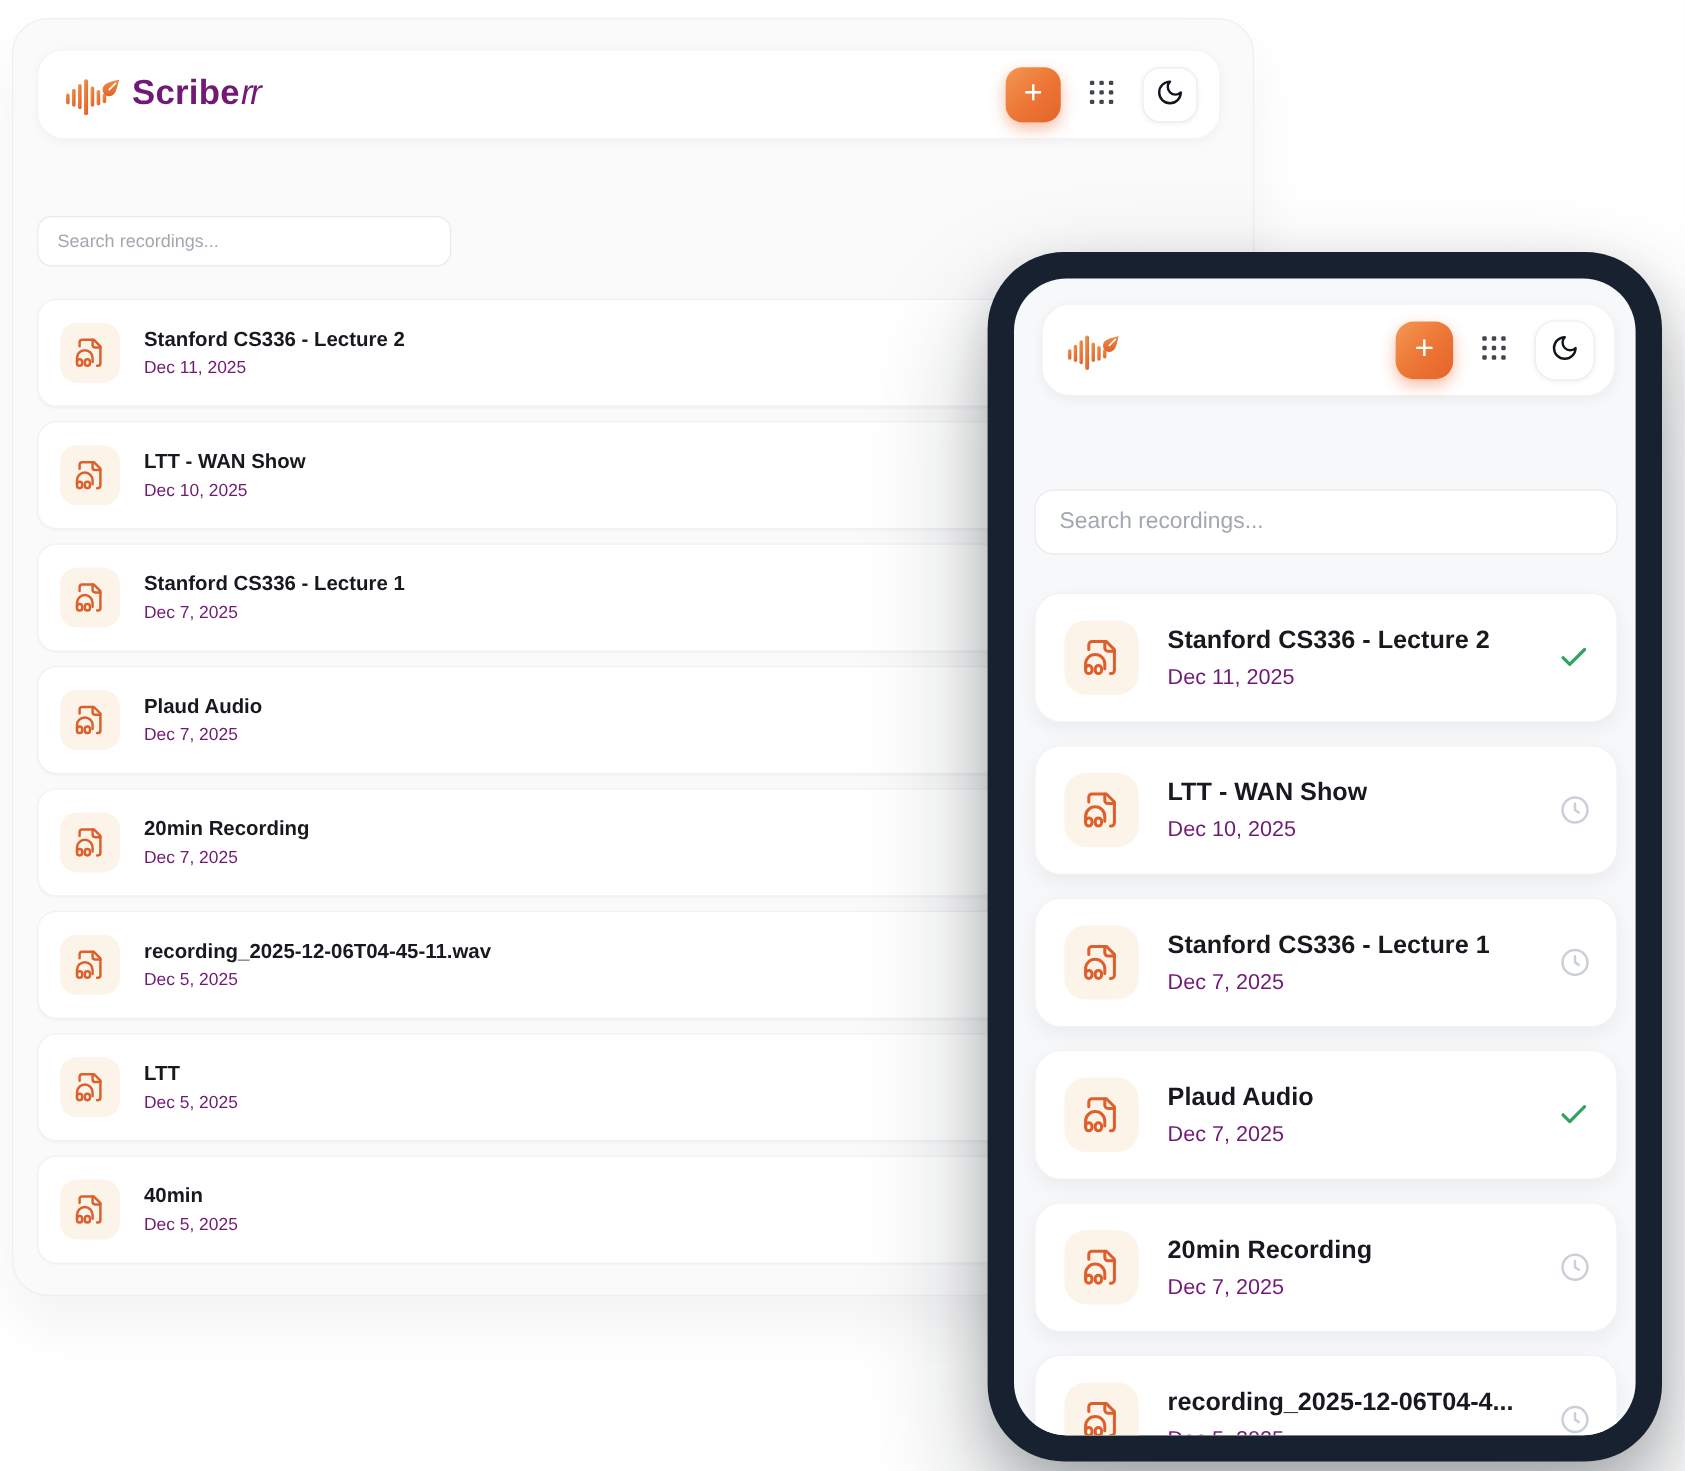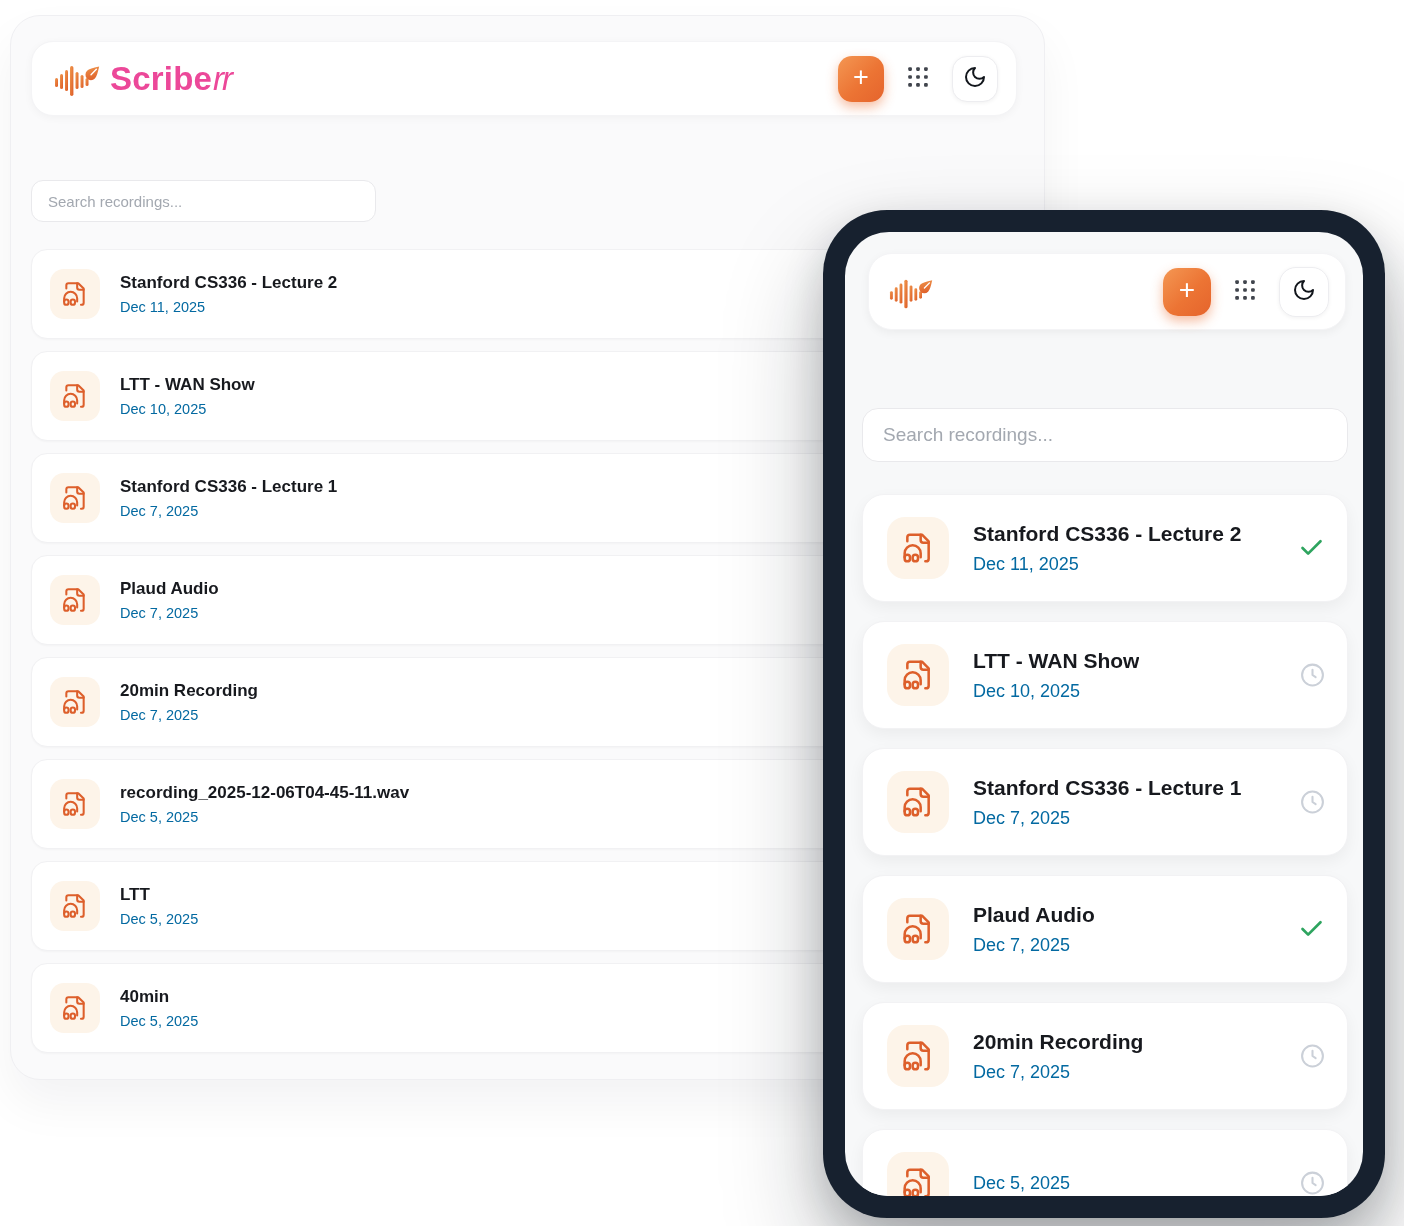--- a/index.html
+++ b/index.html
@@ -17,21 +17,21 @@
   }
   .d-header{
     position:absolute;left:20px;top:25px;width:986px;height:75px;
     background:#ffffff;border:1px solid #f4f4f6;border-radius:22px;
     box-shadow:0 2px 8px rgba(0,0,0,.04);
     display:flex;align-items:center;justify-content:space-between;
     padding:0 18px 0 22px;box-sizing:border-box;
   }
   .logo-group{display:flex;align-items:center;gap:10px;}
   .logo-mark{width:46px;height:42px;flex:0 0 auto;}
-  .logo-text{font-size:33px;font-weight:600;color:#ec4899;letter-spacing:.2px;text-align:center;}
+  .logo-text{font-size:29px;font-weight:600;color:#701a75;letter-spacing:.2px;text-align:center;}
   .logo-text .flourish{font-style:italic;font-weight:500;letter-spacing:-2px;padding-left:1px;}
   .controls{display:flex;align-items:center;gap:15px;}
   .add-btn{
     width:46px;height:46px;border-radius:14px;border:none;cursor:pointer;
     background:linear-gradient(135deg,#f49753 0%,#ec7434 55%,#e5642c 100%);
     color:#fff;font-size:27px;font-weight:300;line-height:1;
     display:flex;align-items:center;justify-content:center;
     box-shadow:0 5px 12px rgba(234,108,48,.45);
     font-family:"Liberation Sans",sans-serif;padding:0 0 3px 0;
   }
@@ -55,21 +55,21 @@
     box-shadow:0 1px 2px rgba(0,0,0,.03);
     display:flex;align-items:center;padding-left:18px;box-sizing:border-box;cursor:pointer;
   }
   .icon-box{
     width:50px;height:50px;border-radius:14px;background:#fdf4e9;flex:0 0 auto;
     display:flex;align-items:center;justify-content:center;color:#dd5f2b;
   }
   .icon-box svg{width:26px;height:26px;}
   .row-text{margin-left:20px;min-width:0;}
   .row-title{font-size:17px;font-weight:600;color:#17191e;margin-bottom:6px;white-space:nowrap;}
-  .row-date{font-size:14.5px;color:#0369a1;}
+  .row-date{font-size:14.5px;color:#701a75;}
 
   
   .phone{
     position:absolute;left:823px;top:210px;width:562px;height:1008px;
     background:#17212f;border-radius:64px;
     box-shadow:0 50px 100px rgba(15,20,30,.28),0 16px 40px rgba(15,20,30,.18);
   }
   .phone-screen{
     position:absolute;left:22px;top:22px;right:22px;bottom:22px;
     background:#f7f8f9;border-radius:44px;overflow:hidden;
@@ -441,20 +441,21 @@
     <div class="icon-box">
             <svg viewBox="0 0 24 24" fill="none" stroke="currentColor" stroke-width="1.9" stroke-linecap="round" stroke-linejoin="round">
     <path d="M17.5 22h.5a2 2 0 0 0 2-2V7l-5-5H6a2 2 0 0 0-2 2v3"></path>
     <path d="M14 2v4a2 2 0 0 0 2 2h4"></path>
     <path d="M2 19a2 2 0 1 1 4 0v1a2 2 0 1 1-4 0Z"></path>
     <path d="M8 19a2 2 0 1 1 4 0v1a2 2 0 1 1-4 0Z"></path>
     <path d="M2 19v-3a6 6 0 0 1 12 0v3"></path>
   </svg>
           </div>
     <div class="row-text">
+      <div class="row-title">recording_2025-12-06T04-4...</div>
       <div class="row-date">Dec 5, 2025</div>
     </div>
 
     <span class="status">
       <svg viewBox="0 0 24 24" width="25" height="25" fill="none" stroke="#cbd0d8" stroke-width="2" stroke-linecap="round" stroke-linejoin="round">
               <circle cx="12" cy="12" r="10"></circle>
               <polyline points="12 7 12 12 15 14"></polyline>
             </svg>
     </span>
   </div>

